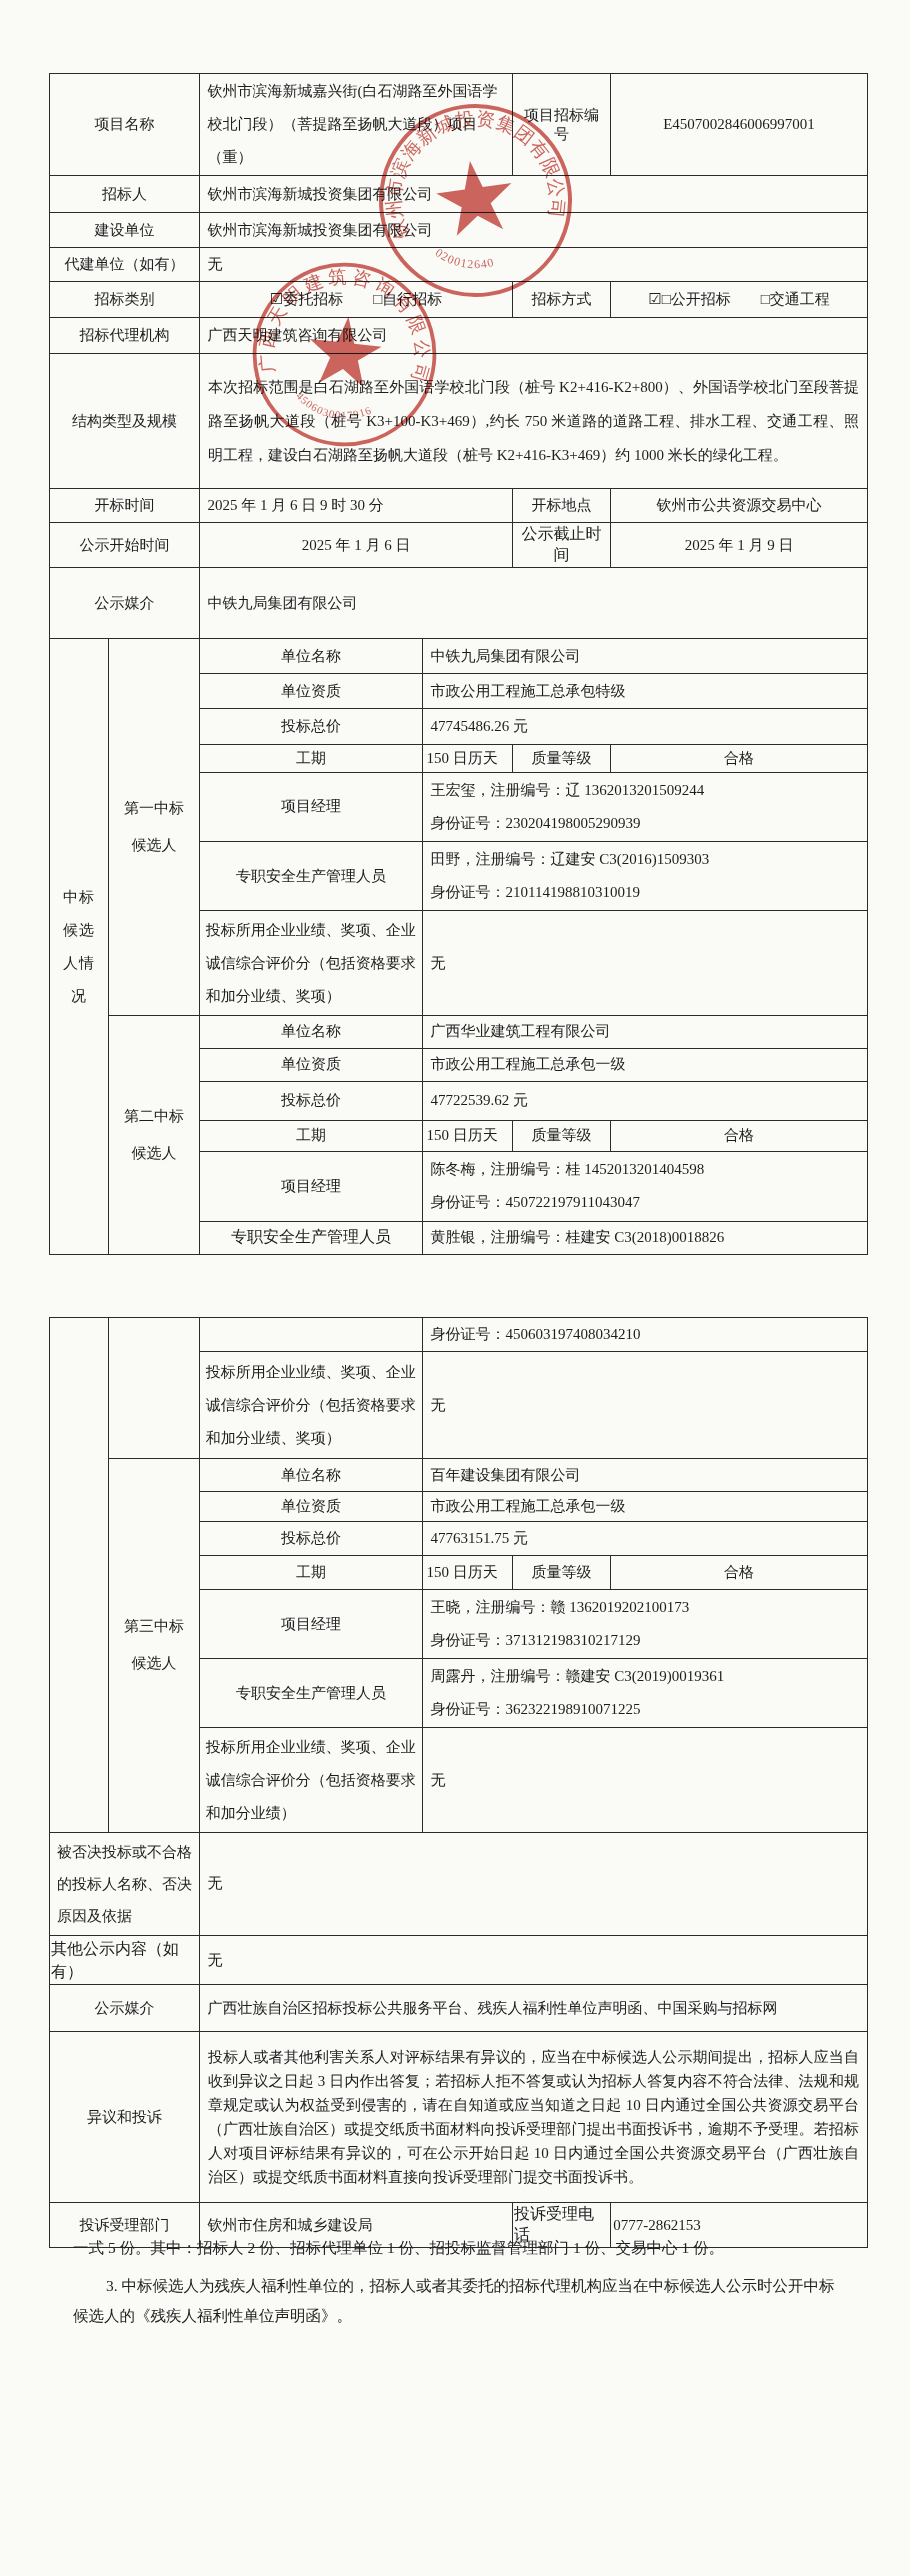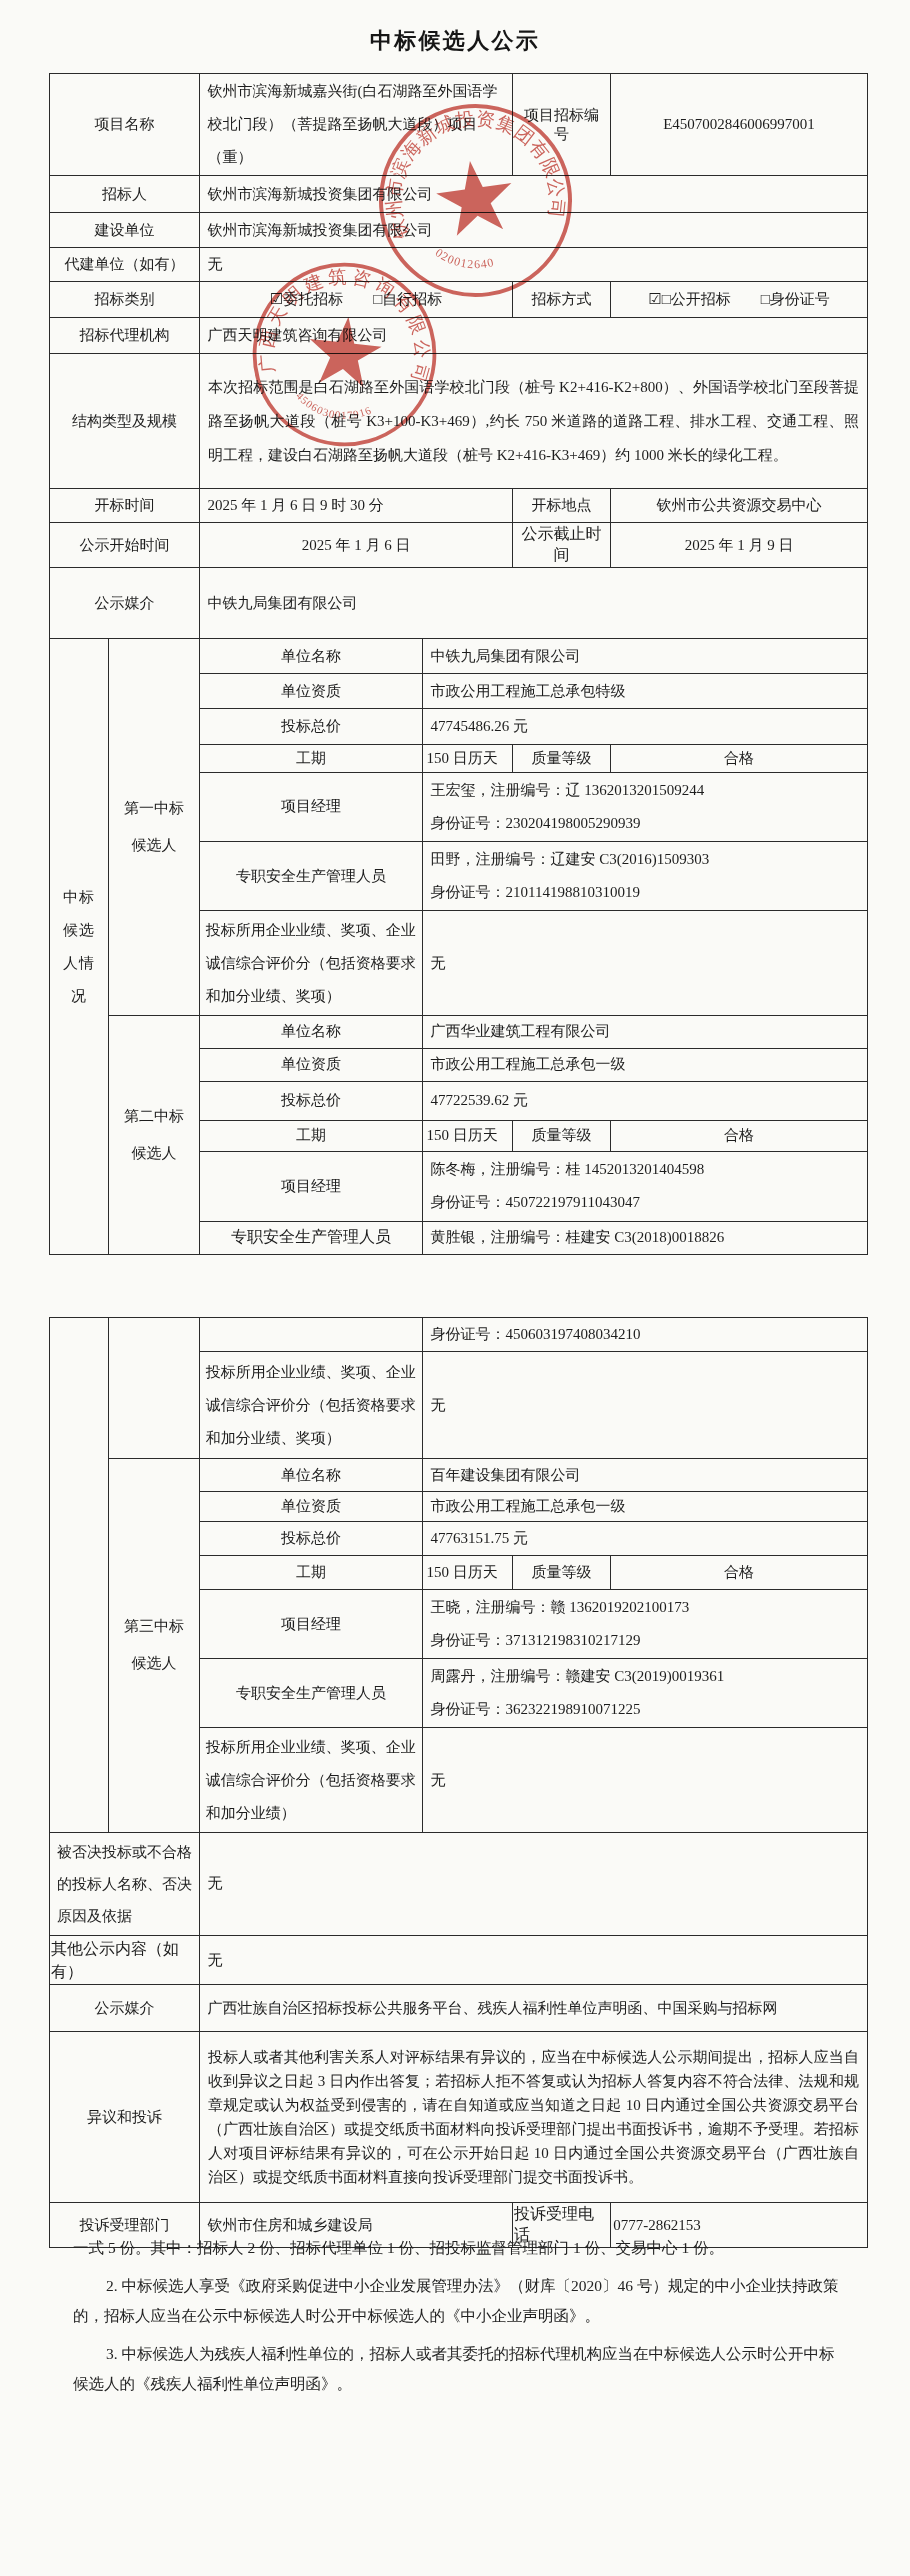--- a/index.html
+++ b/index.html
@@ -27,21 +27,20 @@
   .indent{text-indent:33px;}
   svg.seal{position:absolute;pointer-events:none;mix-blend-mode:multiply;opacity:.78;}
   .s1{left:373px;top:98px;width:205px;height:205px;transform:rotate(-8deg);}
   .s2{left:247px;top:257px;width:195px;height:195px;transform:rotate(6deg);}
 </style>
 </head>
 <body>
 
 <div class="page">
 
-  <h1 class="title">中标候选人公示</h1>
 
   <table class="tbl t1">
     <colgroup>
         <col style="width:59px">
         <col style="width:91px">
         <col style="width:223px">
         <col style="width:90px">
         <col style="width:98px">
         <col style="width:257px">
       </colgroup>
@@ -61,21 +60,21 @@
       <td colspan="4" class="val">钦州市滨海新城投资集团有限公司</td>
     </tr>
     <tr style="height:34px">
       <td colspan="2" class="lab">代建单位（如有）</td>
       <td colspan="4" class="val">无</td>
     </tr>
     <tr style="height:36px">
       <td colspan="2" class="lab">招标类别</td>
       <td colspan="2" class="ctr">☑委托招标　　□自行招标</td>
       <td class="lab">招标方式</td>
-      <td class="ctr">☑□公开招标　　□身份证号</td>
+      <td class="ctr">☑□公开招标　　□交通工程</td>
     </tr>
     <tr style="height:36px">
       <td colspan="2" class="lab">招标代理机构</td>
       <td colspan="4" class="val">广西天明建筑咨询有限公司</td>
     </tr>
     <tr style="height:135px">
       <td colspan="2" class="lab">结构类型及规模</td>
       <td colspan="4" class="wrapjust">本次招标范围是白石湖路至外国语学校北门段（桩号 K2+416-K2+800）、外国语学校北门至段菩提路至扬帆大道段（桩号 K3+100-K3+469）,约长 750 米道路的道路工程、排水工程、交通工程、照明工程，建设白石湖路至扬帆大道段（桩号 K2+416-K3+469）约 1000 米长的绿化工程。</td>
     </tr>
     <tr style="height:34px">
@@ -246,21 +245,20 @@
       <td colspan="2" class="lab">投诉受理部门</td>
       <td colspan="2" class="val">钦州市住房和城乡建设局</td>
       <td class="val tight">投诉受理电话</td>
       <td class="val" style="padding:1.1px 2.3px">0777-2862153</td>
     </tr>
   </tbody>
     </table>
 
   <div class="footer">
     <p>一式 5 份。其中：招标人 2 份、招标代理单位 1 份、招投标监督管理部门 1 份、交易中心 1 份。</p>
-    <p class="indent">2. 中标候选人享受《政府采购促进中小企业发展管理办法》（财库〔2020〕46 号）规定的中小企业扶持政策的，招标人应当在公示中标候选人时公开中标候选人的《中小企业声明函》。</p>
     <p class="indent">3. 中标候选人为残疾人福利性单位的，招标人或者其委托的招标代理机构应当在中标候选人公示时公开中标候选人的《残疾人福利性单位声明函》。</p>
   </div>
 
   <svg class="seal s1" viewBox="0 0 360 360">
     <circle cx="180" cy="180" r="166" fill="none" stroke="#c23b32" stroke-width="7"></circle>
     <path id="s1top" d="M 56,225 A 132,132 0 1 1 304,225" fill="none"></path>
     <path id="s1bot" d="M 88.8,256.5 A 119,119 0 0 0 271.2,256.5" fill="none"></path>
     <text font-size="33" letter-spacing="1" fill="#c23b32">
       <textPath href="#s1top">钦州市滨海新城投资集团有限公司</textPath>
     </text>

